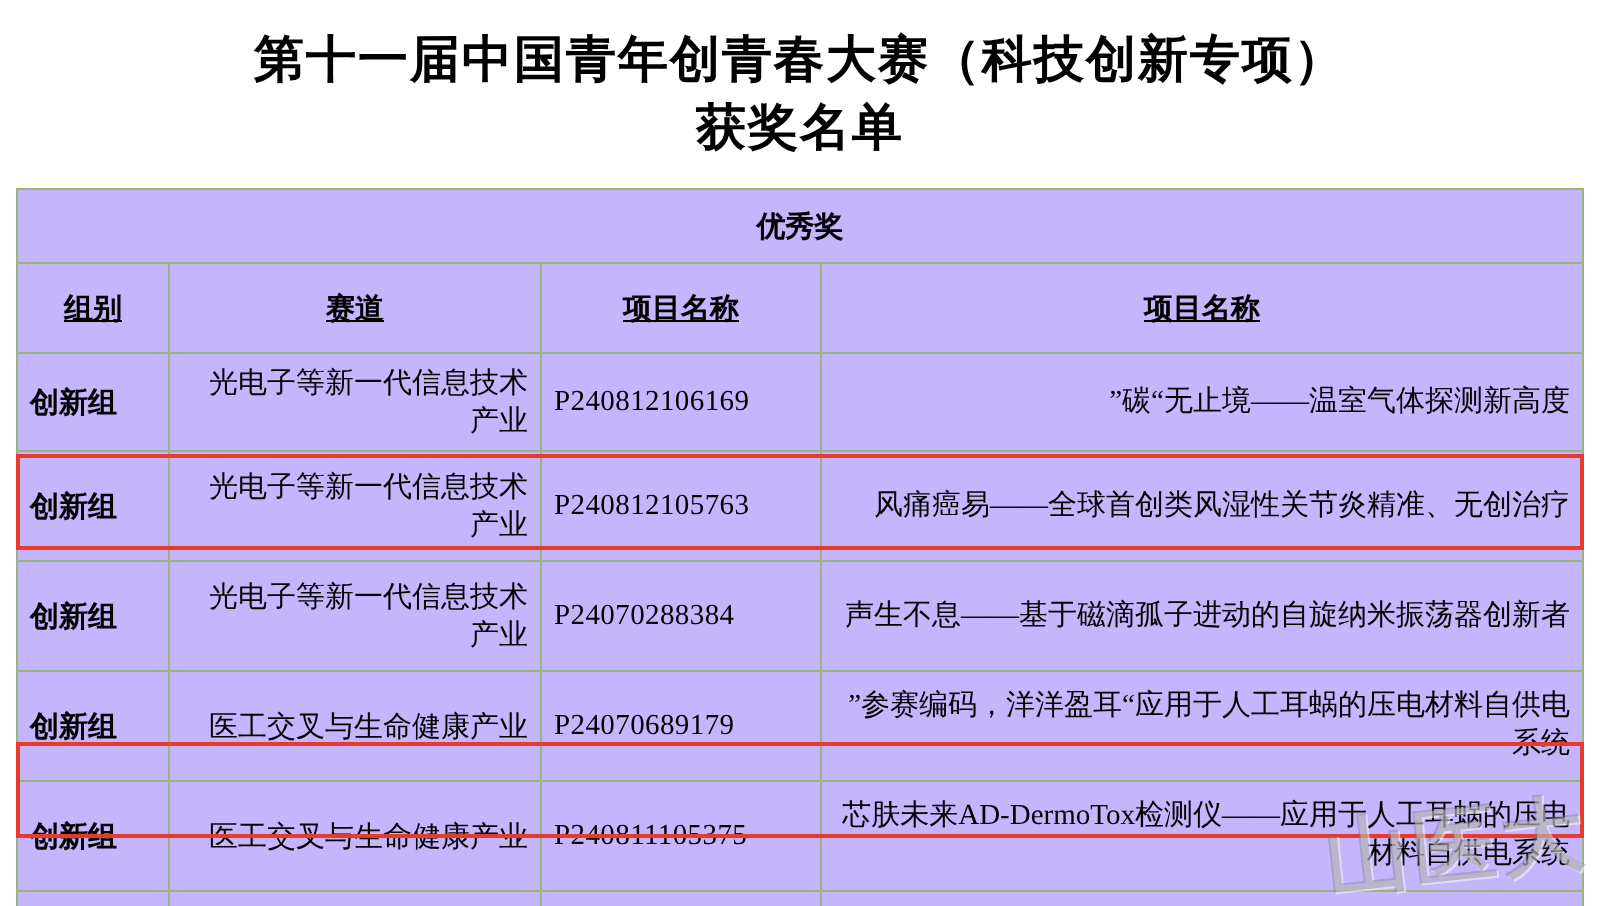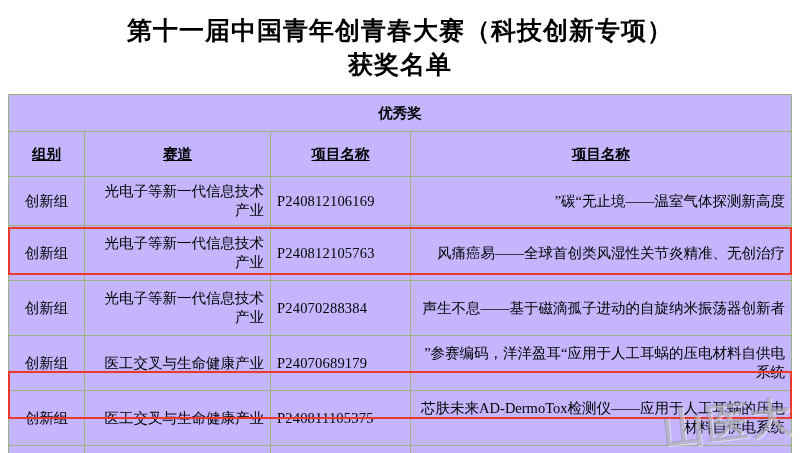--- a/index.html
+++ b/index.html
@@ -63,21 +63,21 @@
     font-weight: bold;
     height: 34px;
     font-size: 15px;
     text-decoration: underline;
   }
   .col-group { width: 76px; }
   .col-track { width: 186px; }
   .col-code  { width: 140px; }
   .col-name  { width: auto; }
 
-  td.c-group { text-align: center; }
+  td.c-group { text-align: left; font-weight: bold; }
   td.c-track { text-align: right; }
   td.c-code  { text-align: left; letter-spacing: 0.2px; }
   td.c-name  { text-align: right; line-height: 19px; }
 
   tr.data-row td {
     height: 26px;
   }
   tr.tall td {
     height: 44px;
   }

